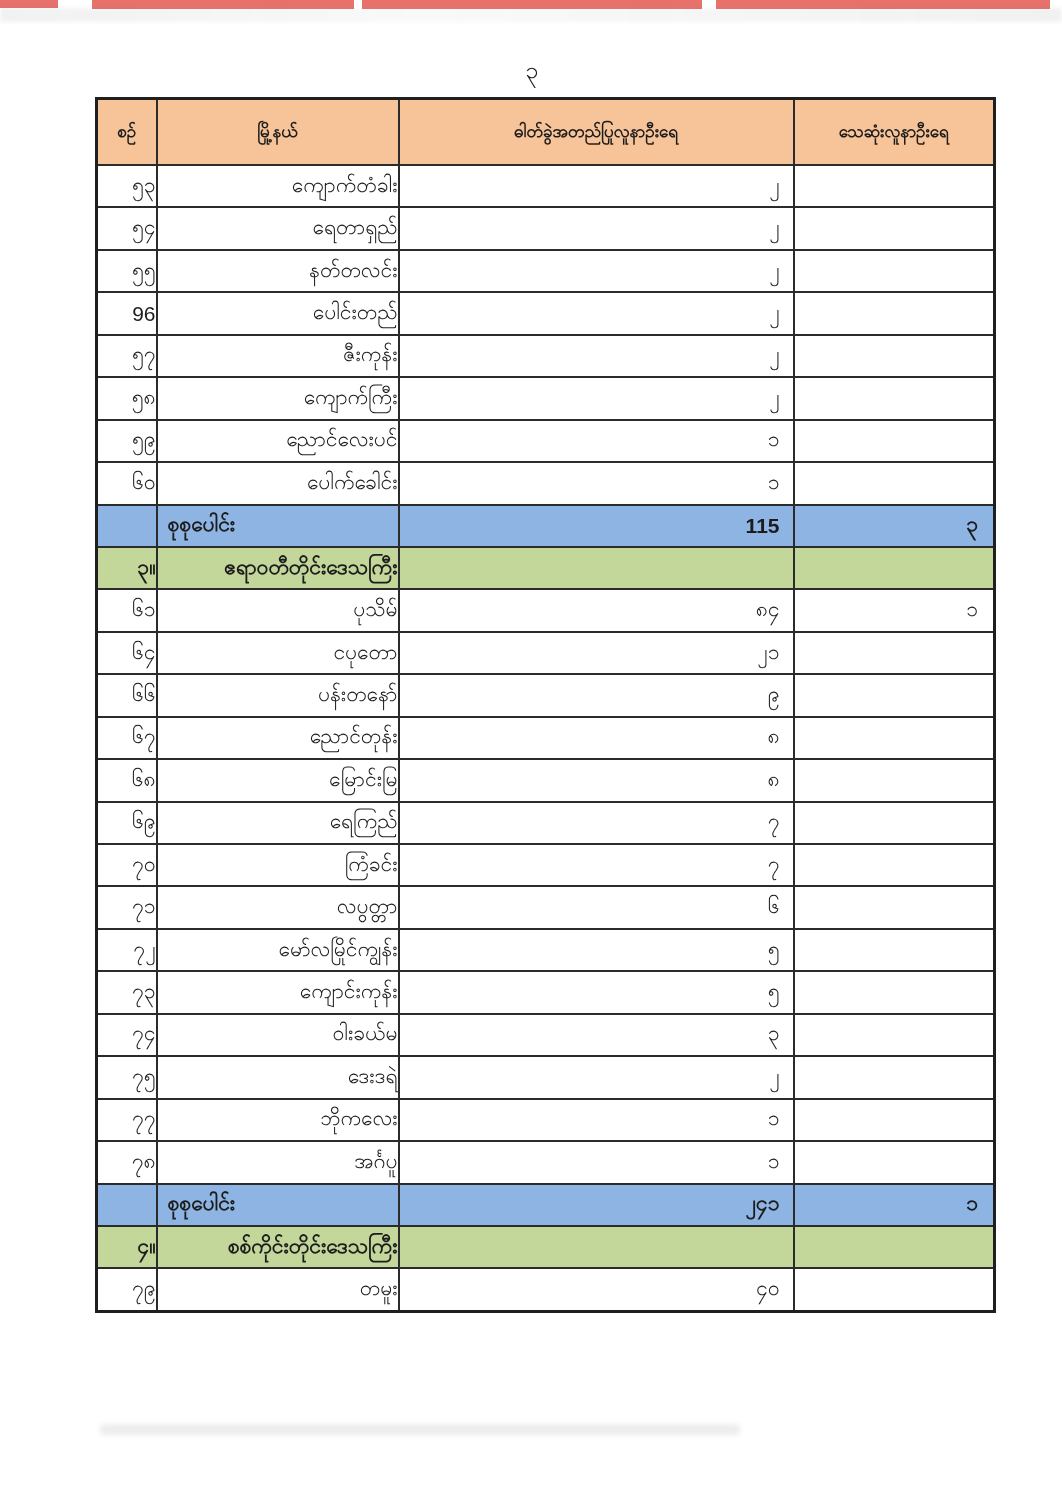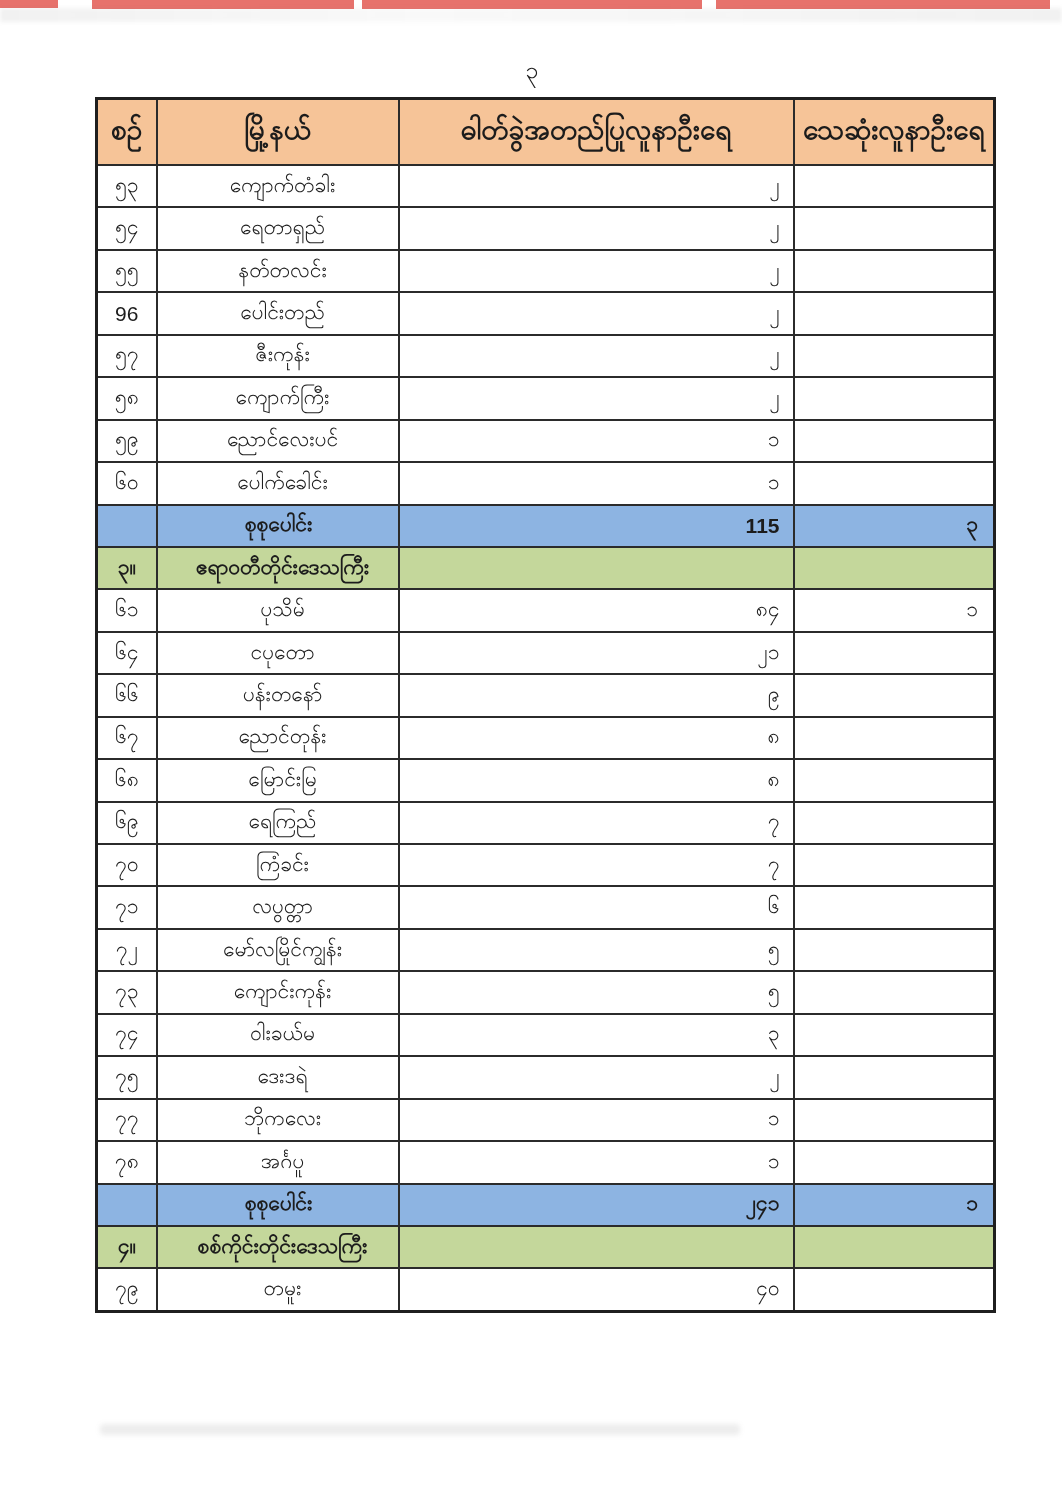--- a/index.html
+++ b/index.html
@@ -40,29 +40,29 @@
   col.c-death{width:201px;}
 
   th,td{
     border:2px solid #2b2b2b;
     padding:0;height:40.45px;
     vertical-align:middle;
     overflow:hidden;white-space:nowrap;
   }
   thead th{
     height:64px;background:#f6c498;
-    font-weight:bold;font-size:28px;
-  }
-  td.no{text-align:center;}
-  td.town{text-align:center;padding-left:10px;}
+    font-weight:bold;font-size:17px;
+  }
+  td.no{text-align:right;}
+  td.town{text-align:right;padding-left:10px;}
   td.conf{text-align:right;padding-right:13px;}
   td.death{text-align:right;padding-right:15px;}
 
   tr.total td{background:#8db4e2;font-weight:bold;}
-  tr.total td.town{text-align:center;padding-right:8px;}
+  tr.total td.town{text-align:left;padding-right:8px;}
   tr.region td{background:#c4d79b;font-weight:bold;}
   tr.region td.no{font-size:21px;}
 </style>
 </head>
 <body>
 
 <div class="top-artifact ta1"></div>
 <div class="top-artifact ta2"></div>
 <div class="top-artifact ta3"></div>
 <div class="top-artifact ta4"></div>

